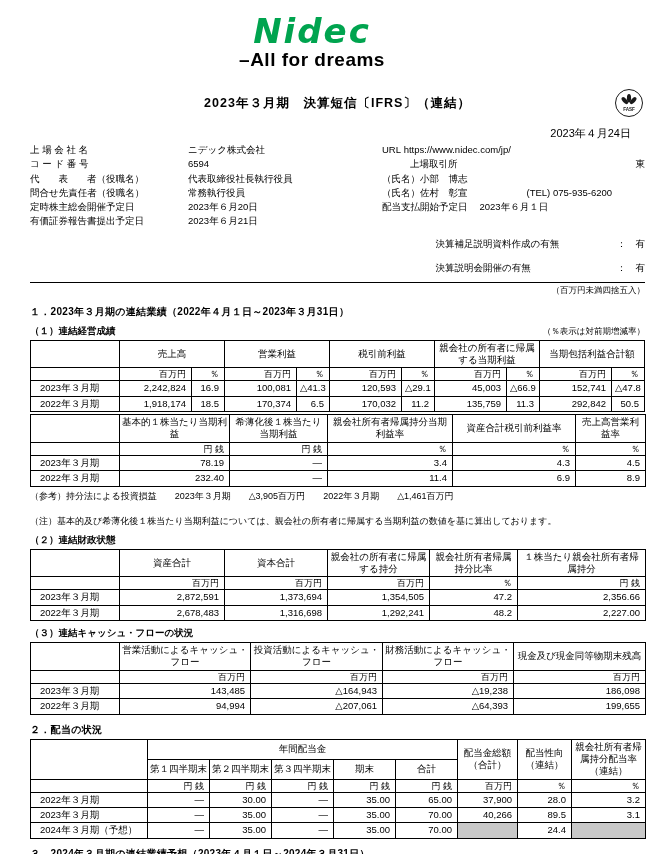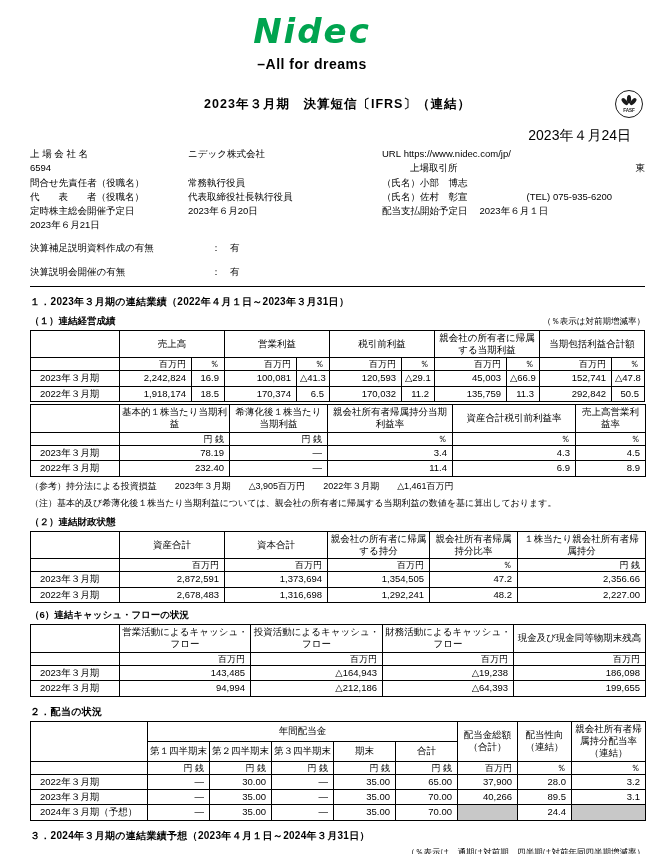--- a/index.html
+++ b/index.html
@@ -12,44 +12,44 @@
   }
   .page { position:relative; width:604px; height:854px; padding:10px 10px 6px 30px; }
   .content { width:615px; }
 
   
   .logo { text-align:center; margin-top:4px; }
   .brand {
     display:inline-block; color:#00a44f; font-weight:bold; font-style:italic;
     font-size:34px; letter-spacing:2px; line-height:1; font-family:"DejaVu Sans",sans-serif;
   }
-  .tagline { font-size:14px; font-weight:bold; letter-spacing:.5px; margin-top:8px; }
+  .tagline { font-size:19px; font-weight:bold; letter-spacing:.5px; margin-top:1px; }
 
   
   .titlebar { position:relative; margin-top:24px; height:18px; }
   .doc-title { text-align:center; font-size:12.5px; font-weight:bold; letter-spacing:1px; }
   .stamp {
     position:absolute; right:2px; top:-6px; width:28px; height:28px;
     border:1.4px solid #1a1a1a; border-radius:50%;
     display:flex; align-items:center; justify-content:center;
   }
-  .date-row { text-align:right; font-size:14px; margin-top:13px; padding-right:14px; }
+  .date-row { text-align:right; font-size:11px; margin-top:13px; padding-right:14px; }
 
   
   .cinfo { display:flex; margin-top:2px; line-height:1.5; }
   .cleft { width:352px; }
   .cright { width:263px; }
   .crow { display:flex; }
   .clabel { width:158px; white-space:pre; flex:none; }
   .rspread { display:flex; justify-content:space-between; }
   .rindent { padding-left:28px; }
   .tel { margin-left:14px;padding-left:45px; }
   .rvalue-right { margin-left:12px; }
 
-  .srow { display:flex; margin-top:3px; }
+  .srow { display:flex; margin-top:3px;justify-content:flex-end; }
   .srow.first { margin-top:9px; }
   .srow .slabel { width:172px; }
   .srow .scolon { width:28px; text-align:center; }
 
   .divider { border-top:1px solid #000; margin-top:7px; }
   .note-right { text-align:right; font-size:8.5px; margin-top:2px; }
 
   h2.sec { font-size:10px; font-weight:bold; margin-top:8px; letter-spacing:.3px; }
   h3.sub { font-size:9.5px; font-weight:bold; margin-top:6px; }
   .subrow { display:flex; justify-content:space-between; align-items:flex-end; margin-top:6px; }
@@ -63,21 +63,21 @@
   th, td { border:1px solid #000; font-weight:normal; text-align:center; vertical-align:middle; padding:1px 3px; line-height:1.3; }
   table { border:1.5px solid #000; }
   thead th { padding:1px 2px; }
   td.rowlabel { text-align:left; padding-left:9px; white-space:pre; }
   td.num { text-align:right; padding-right:5px; }
   tr.units td { font-size:9px; padding-top:0; padding-bottom:0; line-height:1.35; }
   td.shaded { background:#c8c8c8; }
 
   .refline { display:flex; font-size:9px; margin-top:3px; }
   .refline span { margin-right:18px; }
-  .noteline { font-size:9px; margin-top:4px; } .mt18{margin-top:18px;}
+  .noteline { font-size:9px; margin-top:12px; } .mt18{margin-top:18px;}
 </style>
 </head>
 <body>
 
 <div class="page">
 
   <div class="logo">
     <div class="brand">Nidec</div>
     <div class="tagline">–All for dreams</div>
   </div>
@@ -98,35 +98,37 @@
 
   <div class="date-row content">2023年４月24日</div>
 
   <div class="cinfo content">
     <div class="cleft">
       <div class="crow">
         <span class="clabel">上 場 会 社 名</span>
         <span>ニデック株式会社</span>
       </div>
       <div class="crow">
+        <span class="clabel">コ ー ド 番 号</span>
         <span>6594</span>
+      </div>
+      <div class="crow">
+        <span class="clabel">代　　表　　者（役職名）</span>
+        <span>代表取締役社長執行役員</span>
       </div>
       <div class="crow">
         <span class="clabel">問合せ先責任者（役職名）</span>
         <span>常務執行役員</span>
       </div>
       <div class="crow">
-        <span class="clabel">代　　表　　者（役職名）</span>
-        <span>代表取締役社長執行役員</span>
-      </div>
-      <div class="crow">
         <span class="clabel">定時株主総会開催予定日</span>
         <span>2023年６月20日</span>
       </div>
       <div class="crow">
+        <span class="clabel">有価証券報告書提出予定日</span>
         <span>2023年６月21日</span>
       </div>
     </div>
     <div class="cright">
       <div class="crow">
         <span>URL</span>&nbsp;
         <span>https://www.nidec.com/jp/</span>
       </div>
       <div class="crow rspread">
         <span class="rindent">上場取引所</span>
@@ -153,20 +155,21 @@
     <span class="scolon">：</span>
     <span>有</span>
   </div>
   <div class="srow content" style="margin-top:11px;">
     <span class="slabel">決算説明会開催の有無</span>
     <span class="scolon">：</span>
     <span>有</span>
   </div>
 
   <div class="divider content"></div>
+  <div class="note-right content">（百万円未満四捨五入）</div>
 
   <h2 class="sec content">１．2023年３月期の連結業績（2022年４月１日～2023年３月31日）</h2>
 
   <div class="subrow content">
     <h3 class="sub">（１）連結経営成績</h3>
     <span class="n">（％表示は対前期増減率）</span>
   </div>
 
   <table>
     <colgroup>
@@ -332,21 +335,21 @@
           <td class="rowlabel">2022年３月期</td>
           <td class="num">2,678,483</td>
           <td class="num">1,316,698</td>
           <td class="num">1,292,241</td>
           <td class="num">48.2</td>
           <td class="num">2,227.00</td>
         </tr>
       </tbody>
   </table>
 
-  <h3 class="sub content">（6）連結キャッシュ・フローの状況</h3>
+  <h3 class="sub content">（３）連結キャッシュ・フローの状況</h3>
   <table>
     <colgroup>
       <col style="width:89px">
         <col style="width:131px">
         <col style="width:132px">
         <col style="width:131px">
         <col style="width:132px">
     </colgroup>
     <thead>
       <tr>
@@ -368,21 +371,21 @@
         <tr>
           <td class="rowlabel">2023年３月期</td>
           <td class="num">143,485</td>
           <td class="num">△164,943</td>
           <td class="num">△19,238</td>
           <td class="num">186,098</td>
         </tr>
         <tr>
           <td class="rowlabel">2022年３月期</td>
           <td class="num">94,994</td>
-          <td class="num">△212,186</td>
+          <td class="num">△207,061</td>
           <td class="num">△64,393</td>
           <td class="num">199,655</td>
         </tr>
       </tbody>
   </table>
 
   <h2 class="sec content mt18">２．配当の状況</h2>
   <table>
     <colgroup>
       <col style="width:117px">

